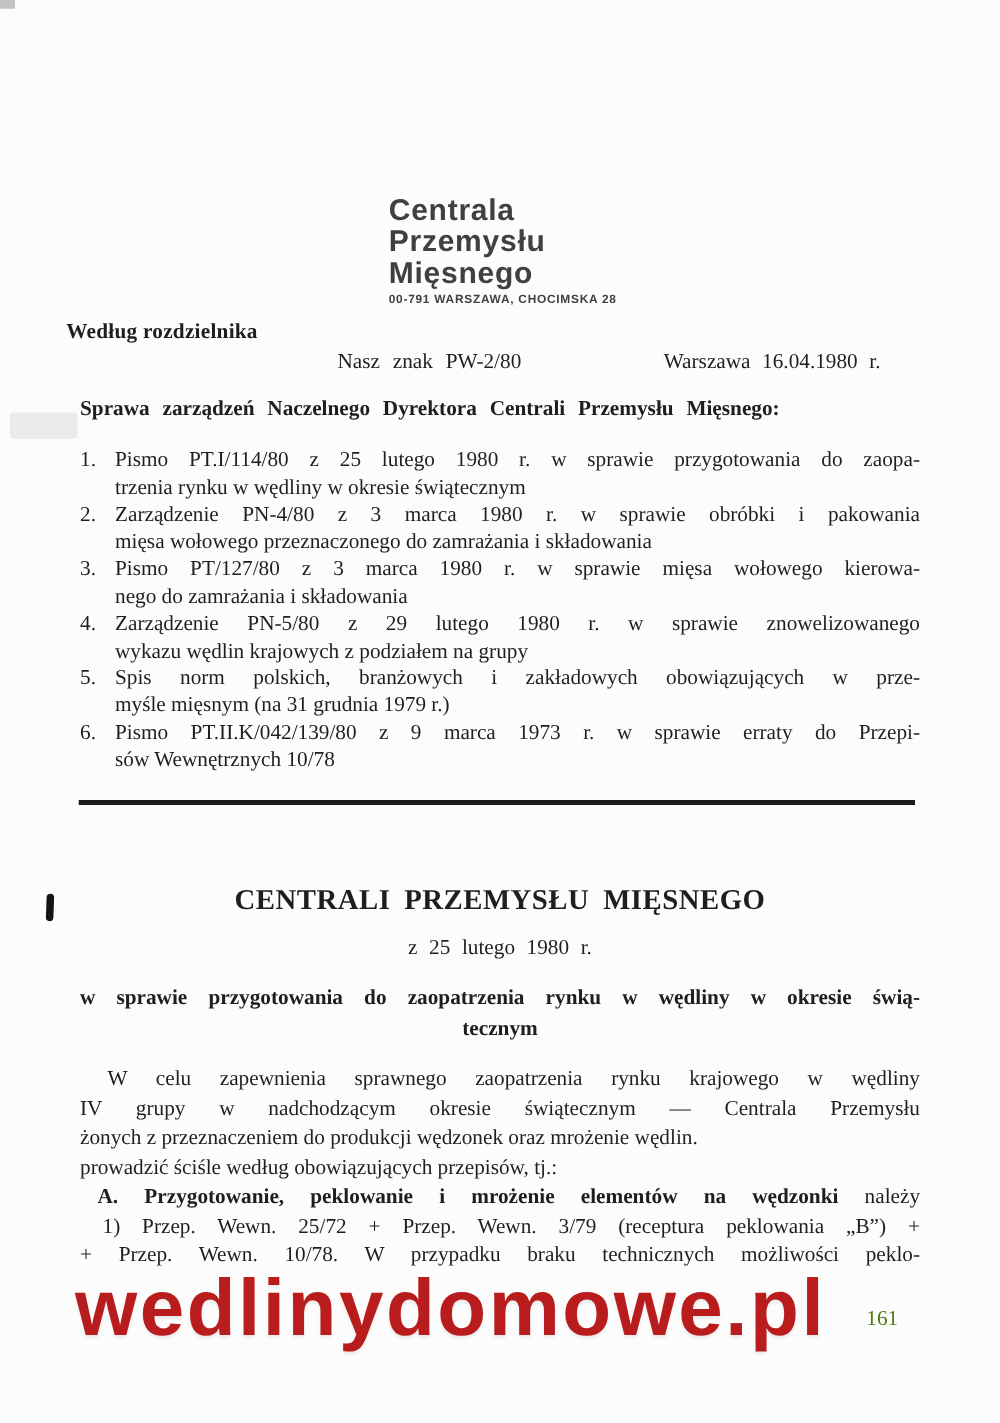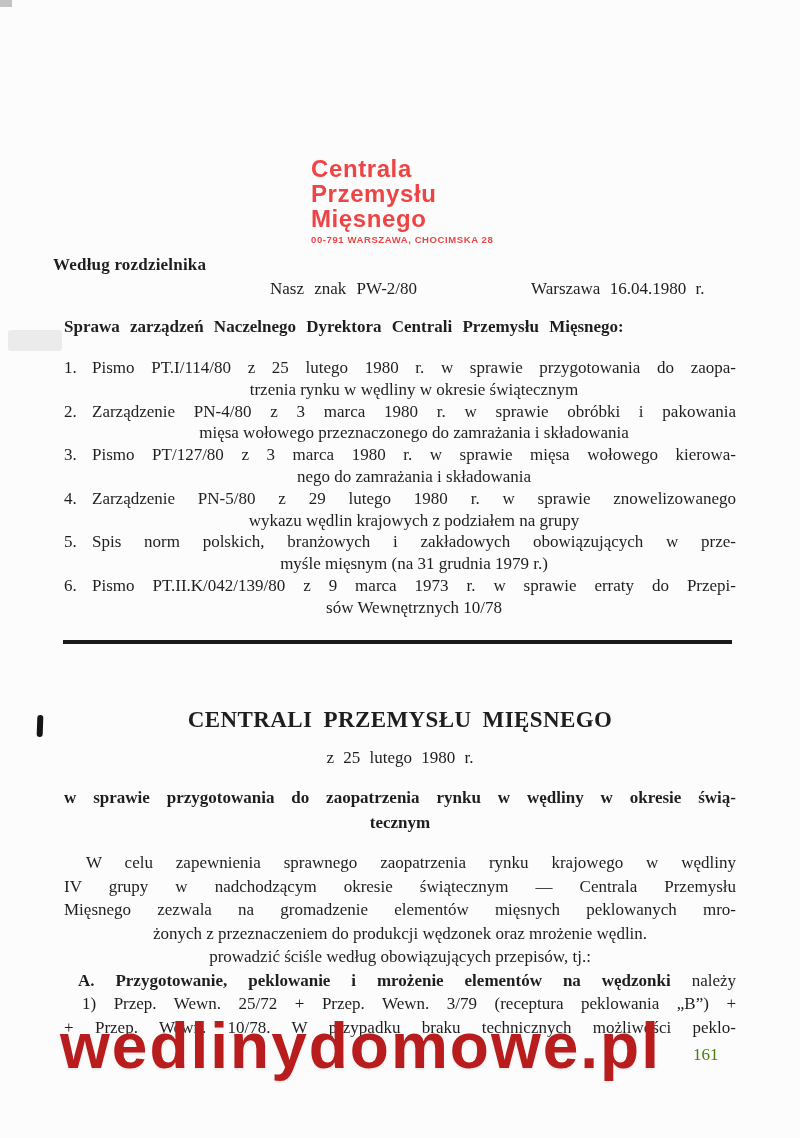--- a/index.html
+++ b/index.html
@@ -11,21 +11,21 @@
     background: #fcfcfc;
     font-family: "Liberation Serif", serif;
     color: #1e1e1e;
     overflow: hidden;
   }
 
   
   .logo {
     position: absolute; left: 311px; top: 156px;
     font-family: "Liberation Sans", sans-serif;
-    font-weight: bold; color: #ef4444;
+    font-weight: bold; color: #404040;
   }
   .logo-line { font-size: 24px; line-height: 25px; letter-spacing: 0.6px; }
   .logo-address { font-size: 9.5px; letter-spacing: 0.6px; margin-top: 3px; white-space: nowrap; }
 
   
   .distribution {
     position: absolute; left: 53px; top: 255px;
     font-size: 17px; font-weight: bold; letter-spacing: 0.2px;
   }
   .ref-label { position: absolute; left: 270px; top: 279px; font-size: 17px; word-spacing: 6px; }
@@ -36,21 +36,21 @@
   }
 
   
   .orders { position: absolute; left: 64px; top: 357px; width: 672px; font-size: 17px; }
   .order-item { display: flex; }
   .order-num { flex: 0 0 28px; width: 28px; line-height: 21.8px; }
   .order-body { flex: 1; min-width: 0; }
   .orders .jl, .orders .ll { line-height: 21.8px; }
 
   .jl { text-align: justify; text-align-last: justify; -moz-text-align-last: justify; }
-  .ll { text-align: center; }
+  .ll { text-align: left; }
 
   
   .rule {
     position: absolute; left: 63px; top: 640px; width: 669px; height: 4px;
     background: #1a1a1a;
   }
 
   
   .center-line { position: absolute; left: 64px; width: 672px; text-align: center; }
   .title1 { top: 683px; font-size: 17.5px; font-weight: bold; word-spacing: 5px; letter-spacing: 0.3px; }
@@ -158,21 +158,20 @@
   <div class="center-line date-line">z 25 lutego 1980 r.</div>
 
   <div class="subject-block">
     <div class="line jl">w sprawie przygotowania do zaopatrzenia rynku w wędliny w okresie świą-</div>
     <div class="line subject-c">tecznym</div>
   </div>
 
   <div class="body-block">
     <div class="line jl ind1">W celu zapewnienia sprawnego zaopatrzenia rynku krajowego w wędliny</div>
     <div class="line jl">IV grupy w nadchodzącym okresie świątecznym — Centrala Przemysłu</div>
-    <div class="line jl">Mięsnego zezwala na gromadzenie elementów mięsnych peklowanych mro-</div>
     <div class="line ll">żonych z przeznaczeniem do produkcji wędzonek oraz mrożenie wędlin.</div>
     <div class="line ll">prowadzić ściśle według obowiązujących przepisów, tj.:</div>
     <div class="line jl indA"><b>A. Przygotowanie, peklowanie i mrożenie elementów na wędzonki</b> <span>należy</span></div>
     <div class="line jl ind2">1) Przep. Wewn. 25/72 + Przep. Wewn. 3/79 (receptura peklowania „B”) +</div>
     <div class="line jl">+ Przep. Wewn. 10/78. W przypadku braku technicznych możliwości peklo-</div>
   </div>
 
   <div class="watermark">wedlinydomowe.pl</div>
   <div class="page-num">161</div>
 

